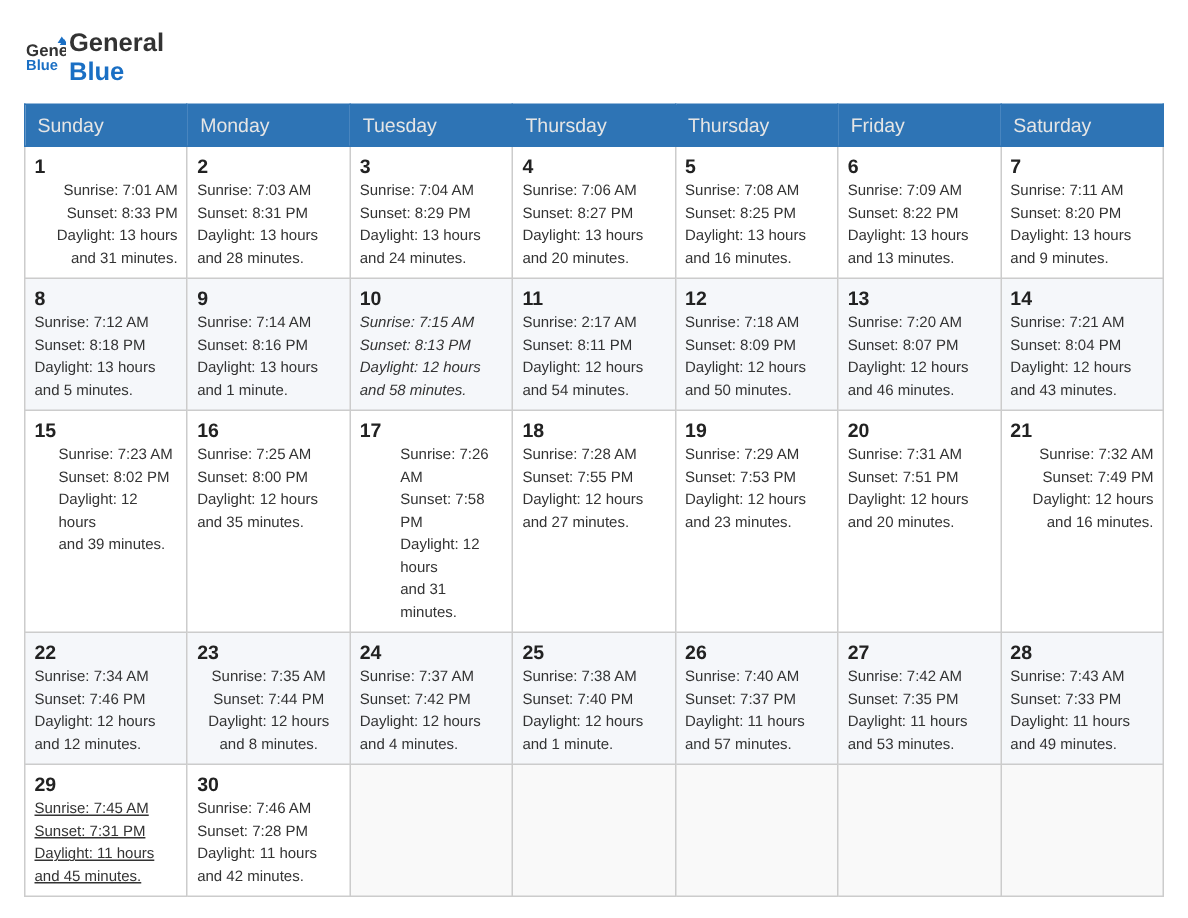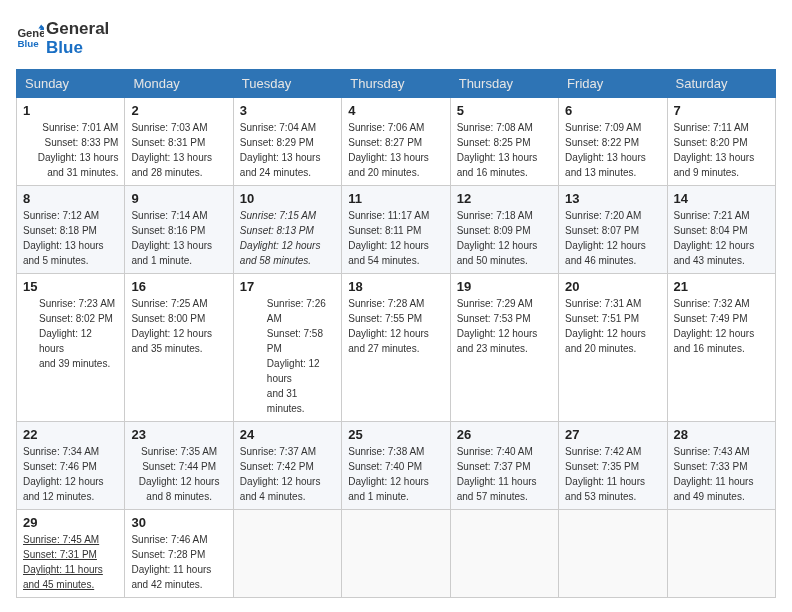--- a/index.html
+++ b/index.html
@@ -182,21 +182,21 @@
         </td>
         <td>
           <span class="day-num">10</span>
           <div class="sun-info" style="white-space: pre-line; font-style: italic;">Sunrise: 7:15 AM
 Sunset: 8:13 PM
 Daylight: 12 hours
 and 58 minutes.</div>
         </td>
         <td>
           <span class="day-num">11</span>
-          <div class="sun-info" style="white-space: pre-line;">Sunrise: 11:17 AM
+          <div class="sun-info" style="white-space: pre-line;">Sunrise: 2:17 AM
 Sunset: 8:11 PM
 Daylight: 12 hours
 and 54 minutes.</div>
         </td>
         <td>
           <span class="day-num">12</span>
           <div class="sun-info" style="white-space: pre-line;">Sunrise: 7:18 AM
 Sunset: 8:09 PM
 Daylight: 12 hours
 and 50 minutes.</div>
@@ -254,21 +254,21 @@
         </td>
         <td>
           <span class="day-num">20</span>
           <div class="sun-info" style="white-space: pre-line;">Sunrise: 7:31 AM
 Sunset: 7:51 PM
 Daylight: 12 hours
 and 20 minutes.</div>
         </td>
         <td>
           <span class="day-num">21</span>
-          <div class="sun-info" style="white-space: pre-line;">Sunrise: 7:32 AM
+          <div class="sun-info" style="white-space: pre-line; text-align: right;">Sunrise: 7:32 AM
 Sunset: 7:49 PM
 Daylight: 12 hours
 and 16 minutes.</div>
         </td>
       </tr>
       <tr>
         <td>
           <span class="day-num">22</span>
           <div class="sun-info" style="white-space: pre-line;">Sunrise: 7:34 AM
 Sunset: 7:46 PM

